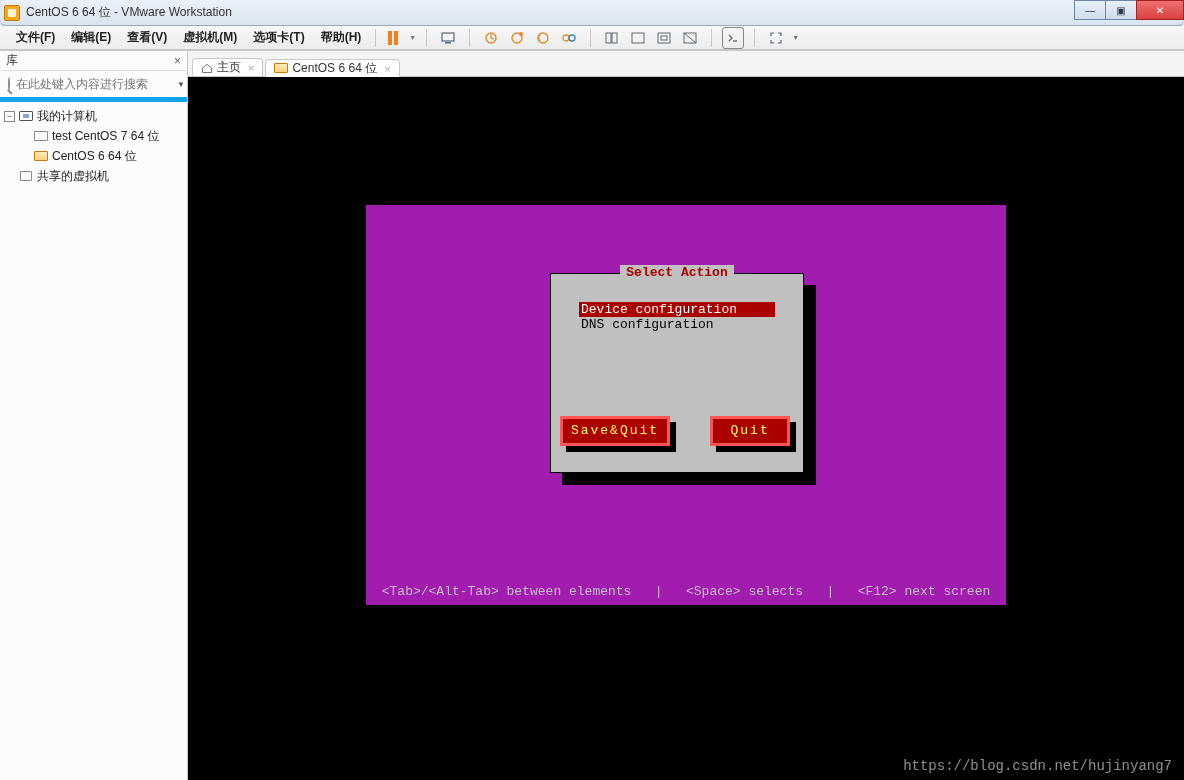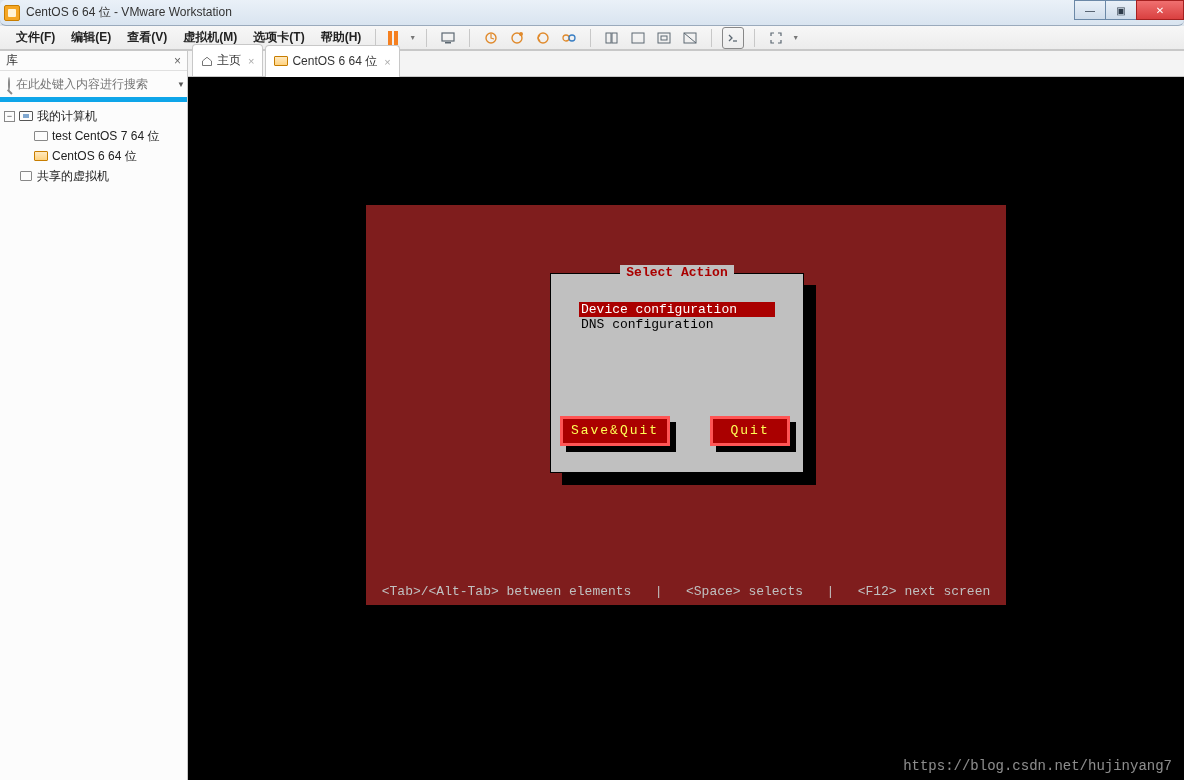--- a/index.html
+++ b/index.html
@@ -114,37 +114,37 @@
   
   .content {
     flex:1; display:flex; flex-direction:column; background:#fff;
   }
   .tabs {
     height: 26px; display:flex; align-items:flex-end; padding:2px 4px 0 4px;
     background:#f4f4f4; border-bottom:1px solid #c8c8c8;
     gap:2px;
   }
   .tab {
-    height:32px; padding:0 8px; display:flex; align-items:center;
+    height:18px; padding:0 8px; display:flex; align-items:center;
     border:1px solid #c8c8c8; border-bottom:none;
     border-radius:4px 4px 0 0; background:#fff;
     font-size:12px; color:#333; gap:4px;
   }
   .tab .tab-close { color:#aaa; font-size:11px; margin-left:3px;}
   .tab .home-ico { width:12px; height:12px; }
   .tab.active{ background:#fff; position:relative; top:1px; }
   .vm-display {
     flex:1; background:#000; position:relative; overflow:hidden;
   }
   
   .console {
     position:absolute; left:50%; top:50%;
     width:640px; height:400px;
     transform:translate(-50%, -56%);
-    background:#7f1d1d;
+    background:#a21caf;
     font-family: "Courier New", monospace;
     font-size:13px;
     color:#c0c0c0;
     text-decoration:underline;
   }
   .dialog-shadow {
     position:absolute; left:196px; top:80px;
     width:254px; height:200px; background:#000;
   }
   .dialog {

